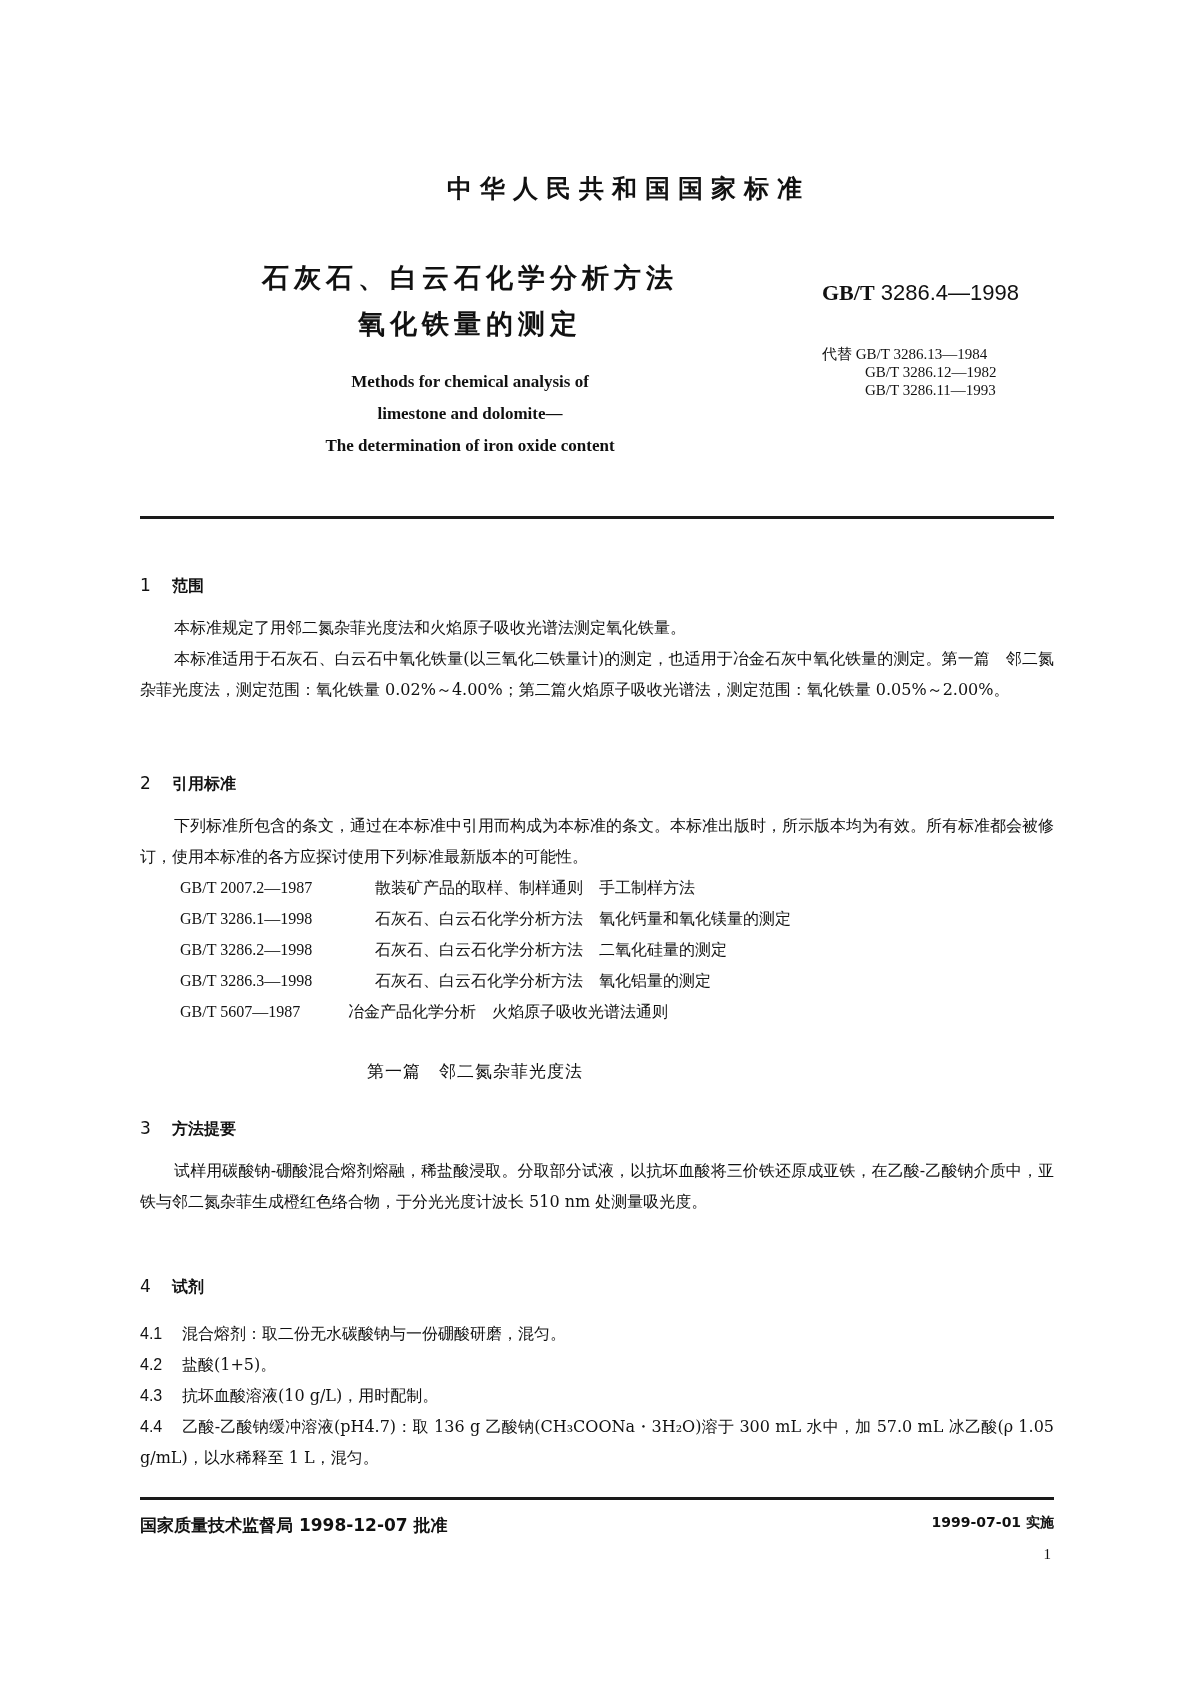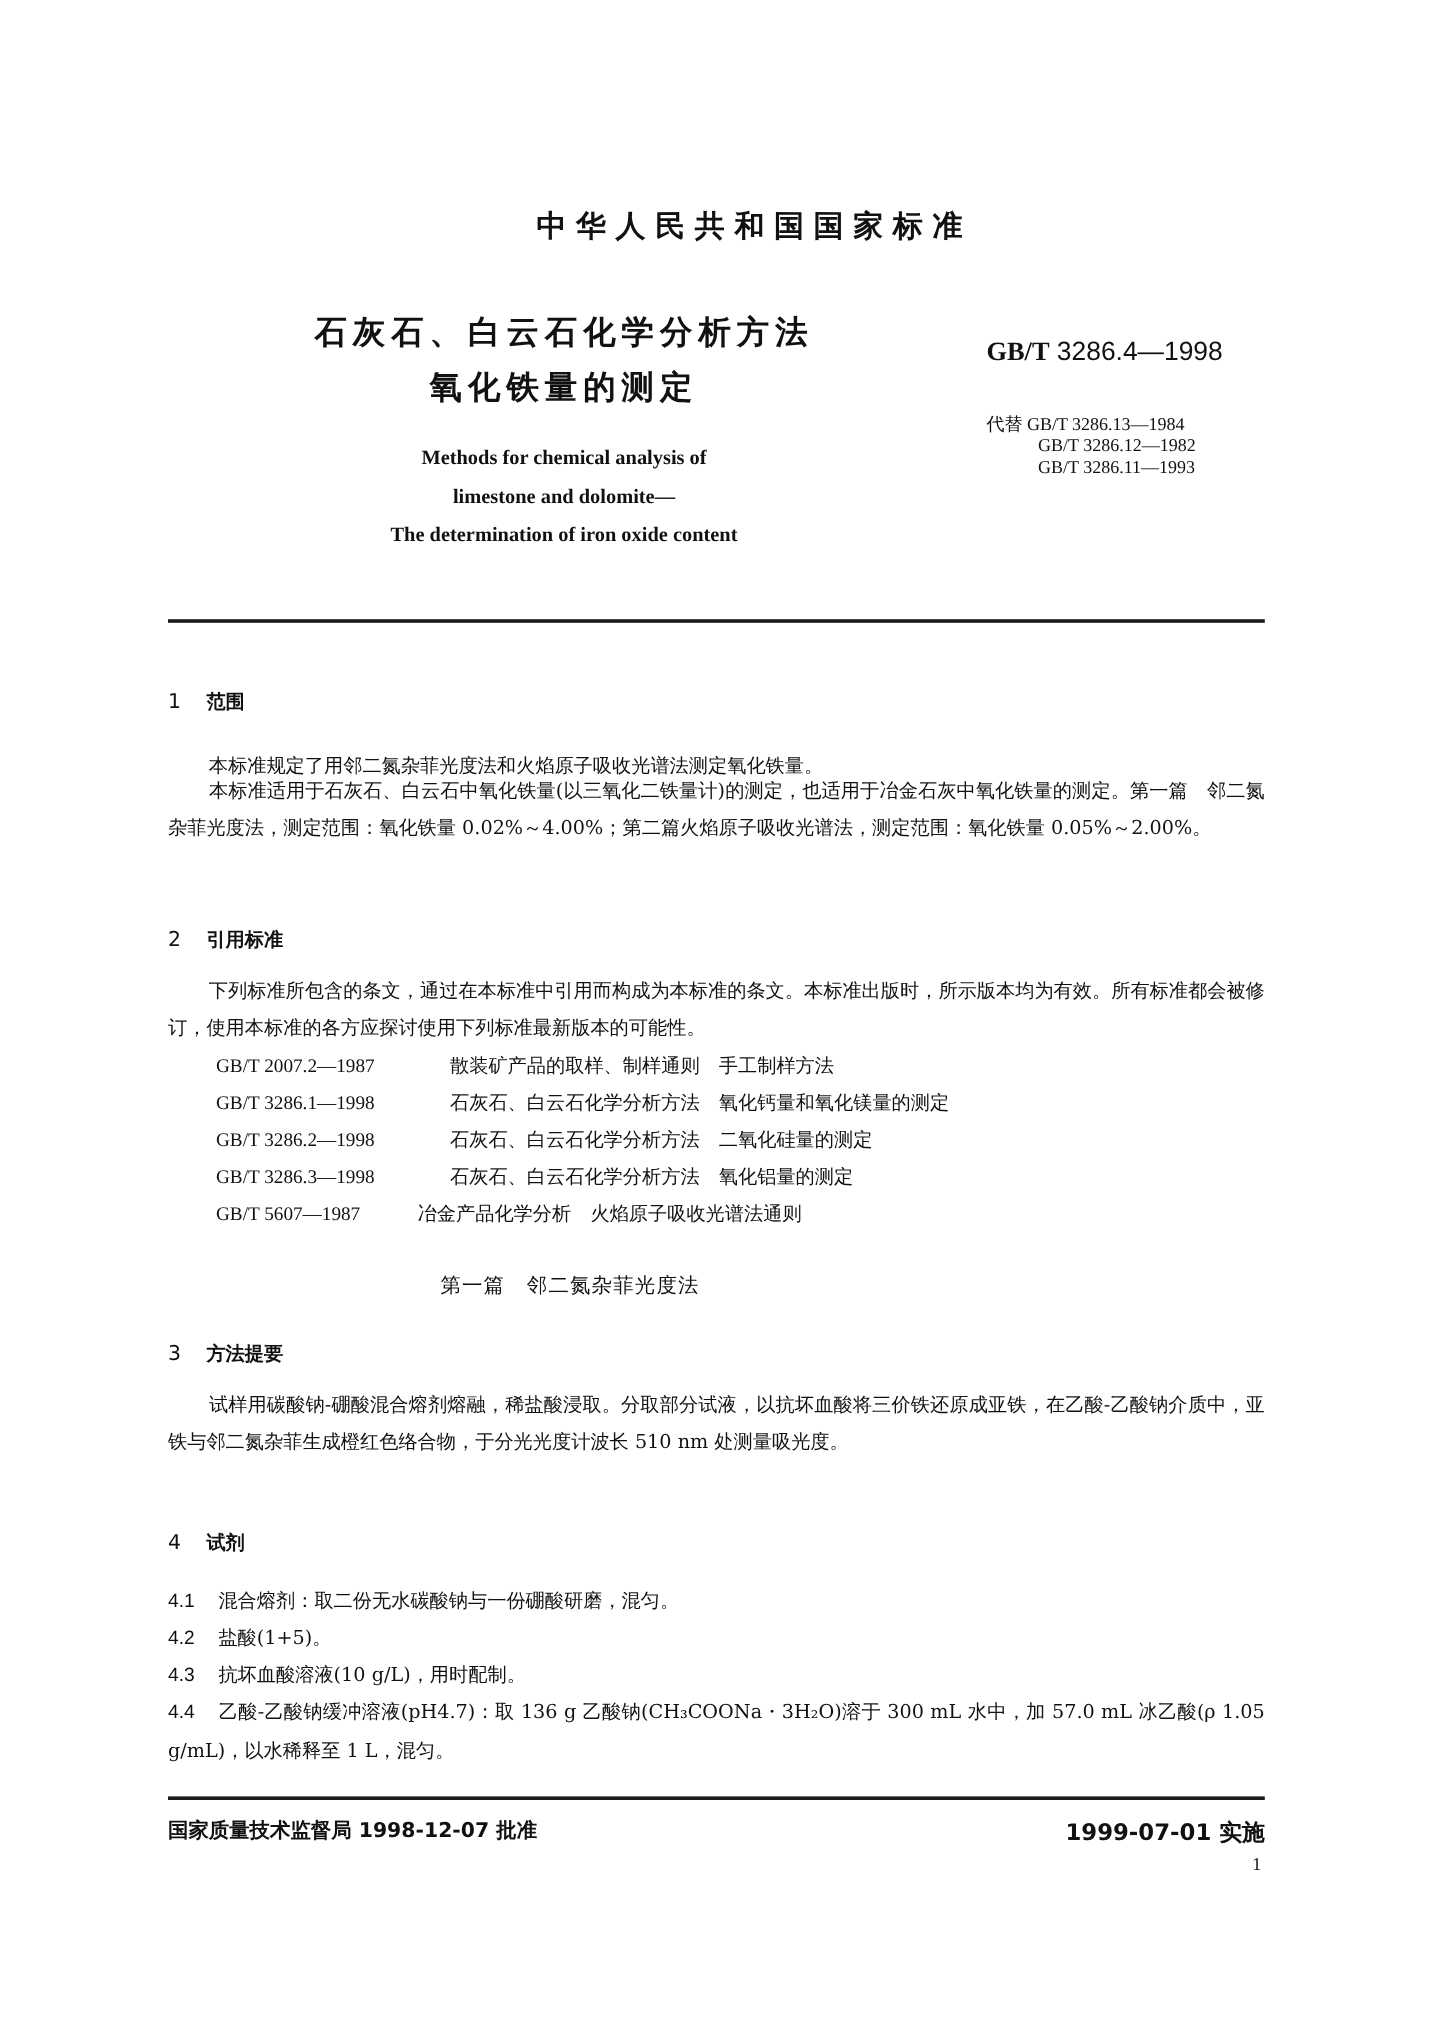--- a/index.html
+++ b/index.html
@@ -60,21 +60,21 @@
       letter-spacing: 1px;
     }
     .sub-item { left: 140px; font-size: 16px; line-height: 31px; white-space: pre; }
     .sub-item .n { display: inline-block; width: 42px; font-family: "Liberation Sans", sans-serif; }
     .footer-left {
       top: 1514px; left: 140px; font-family: "DejaVu Sans", "Liberation Sans", sans-serif;
       font-weight: bold; font-size: 17px;
     }
     .footer-right {
       top: 1514px; right: 137px; font-family: "DejaVu Sans", "Liberation Sans", sans-serif;
-      font-weight: bold; font-size: 19px;
+      font-weight: bold; font-size: 14px;
     }
     .page-no { top: 1546px; right: 140px; font-size: 15px; font-family: "Liberation Serif", serif; }
   </style>
 </head>
 <body>
 
 <div class="abs national">中华人民共和国国家标准</div>
 
 <div class="abs title-cn l1">石灰石、白云石化学分析方法</div>
 <div class="abs title-cn l2">氧化铁量的测定</div>
@@ -92,21 +92,21 @@
 
 <div class="abs title-en e1">Methods for chemical analysis of</div>
 <div class="abs title-en e2">limestone and dolomite—</div>
 <div class="abs title-en e3">The determination of iron oxide content</div>
 
 <div class="abs rule top"></div>
 
 <div class="abs section-head" style="top:575px;">
   <span class="num">1</span><span>范围</span>
 </div>
-<div class="abs para" style="top:612px;margin-top:10px;"><span class="ind"></span><span>本标准规定了用邻二氮杂菲光度法和火焰原子吸收光谱法测定氧化铁量。</span></div>
+<div class="abs para" style="top:612px;"><span class="ind"></span><span>本标准规定了用邻二氮杂菲光度法和火焰原子吸收光谱法测定氧化铁量。</span></div>
 <div class="abs para" style="top:643px;"><span class="ind"></span><span>本标准适用于石灰石、白云石中氧化铁量(以三氧化二铁量计)的测定，也适用于冶金石灰中氧化铁量的测定。第一篇　邻二氮杂菲光度法，测定范围：氧化铁量 0.02%～4.00%；第二篇火焰原子吸收光谱法，测定范围：氧化铁量 0.05%～2.00%。</span></div>
 
 <div class="abs section-head" style="top:773px;">
   <span class="num">2</span><span>引用标准</span>
 </div>
 <div class="abs para" style="top:810px;"><span class="ind"></span><span>下列标准所包含的条文，通过在本标准中引用而构成为本标准的条文。本标准出版时，所示版本均为有效。所有标准都会被修订，使用本标准的各方应探讨使用下列标准最新版本的可能性。</span></div>
 
 <div class="abs ref-row" style="top:872px;"><span class="code" style="width:195px;">GB/T 2007.2—1987</span><span>散装矿产品的取样、制样通则　手工制样方法</span></div>
 <div class="abs ref-row" style="top:903px;"><span class="code" style="width:195px;">GB/T 3286.1—1998</span><span>石灰石、白云石化学分析方法　氧化钙量和氧化镁量的测定</span></div>
 <div class="abs ref-row" style="top:934px;"><span class="code" style="width:195px;">GB/T 3286.2—1998</span><span>石灰石、白云石化学分析方法　二氧化硅量的测定</span></div>

